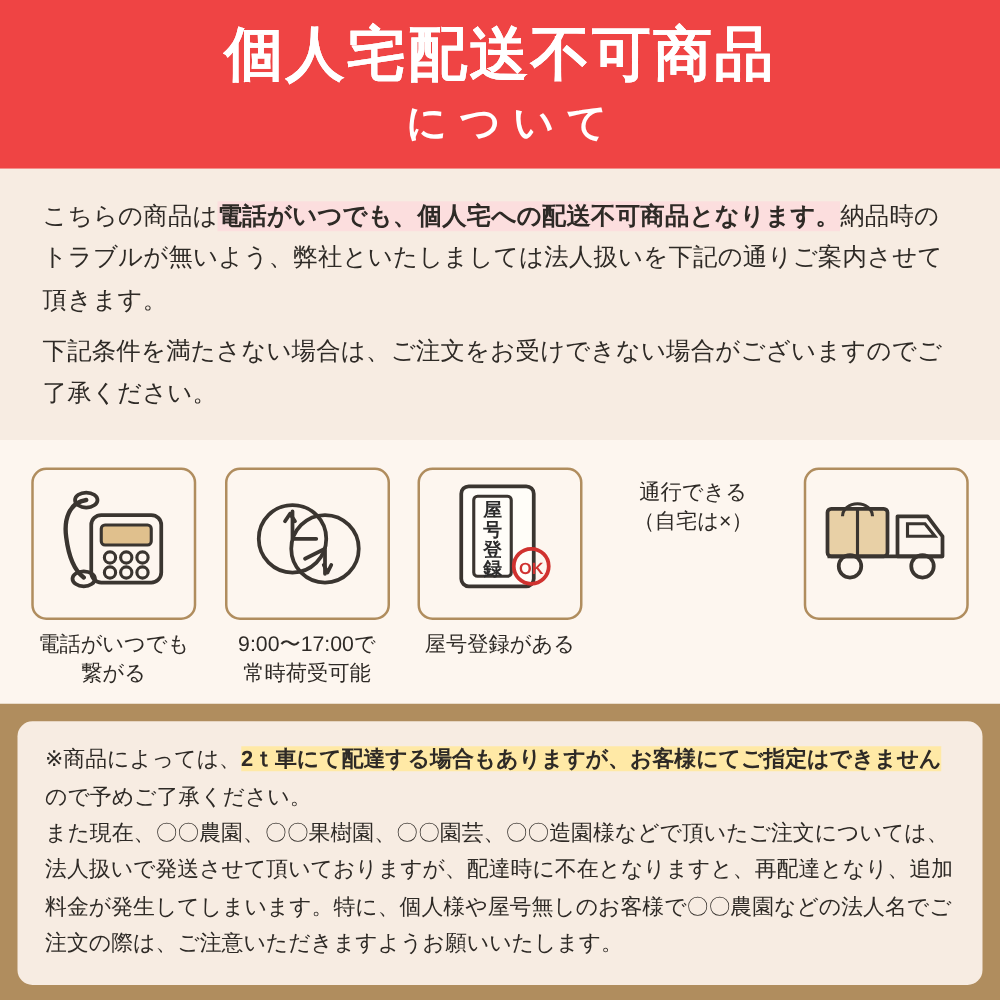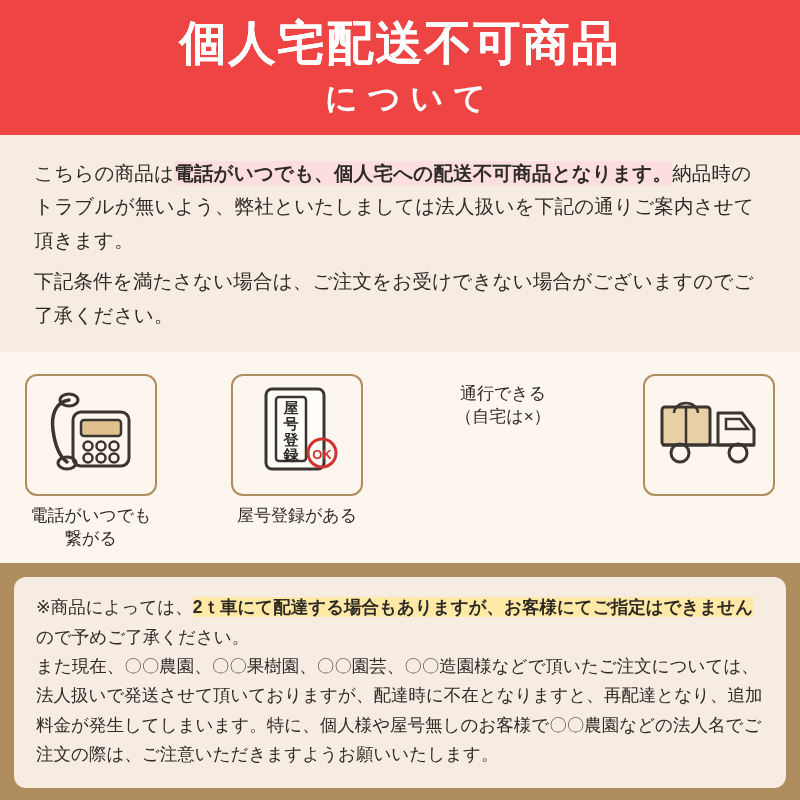--- a/index.html
+++ b/index.html
@@ -159,20 +159,36 @@
             <path d="M26 10 C12 12 8 26 10 40 C12 56 16 66 24 72" fill="none" stroke="#3a3530" stroke-width="3.5" stroke-linecap="round"></path>
             <ellipse cx="26" cy="10" rx="9" ry="6" fill="none" stroke="#3a3530" stroke-width="3"></ellipse>
             <ellipse cx="24" cy="73" rx="9" ry="6" fill="none" stroke="#3a3530" stroke-width="3"></ellipse>
           </svg>
         </span>
       </div>
       <div class="icon-caption">電話がいつでも
 繋がる</div>
     </div>
 
+    <div class="icon-cell">
+      <div class="icon-box">
+        <span>
+          <svg width="100" height="88" viewBox="0 0 100 88">
+            <circle cx="38" cy="42" r="27" fill="none" stroke="#3a3530" stroke-width="3"></circle>
+            <circle cx="64" cy="50" r="27" fill="none" stroke="#3a3530" stroke-width="3"></circle>
+            <path d="M38 42 L38 20 M38 42 L57 42" fill="none" stroke="#3a3530" stroke-width="3" stroke-linecap="round"></path>
+            <path d="M36 22 l-4 6 M36 22 l4 6" fill="none" stroke="#3a3530" stroke-width="3" stroke-linecap="round"></path>
+            <path d="M64 50 L64 70 M64 50 L48 58" fill="none" stroke="#3a3530" stroke-width="3" stroke-linecap="round"></path>
+            <path d="M66 69 l-3 -6 M66 69 l3 -6" fill="none" stroke="#3a3530" stroke-width="3" stroke-linecap="round"></path>
+          </svg>
+        </span>
+      </div>
+      <div class="icon-caption">9:00〜17:00で
+常時荷受可能</div>
+    </div>
 
     <div class="icon-cell">
       <div class="icon-box">
         <span>
           <svg width="110" height="100" viewBox="0 0 110 100">
             <rect x="24" y="6" width="58" height="80" rx="6" fill="#fffdf8" stroke="#3a3530" stroke-width="3"></rect>
             <rect x="34" y="14" width="30" height="64" rx="3" fill="none" stroke="#3a3530" stroke-width="2.5"></rect>
             <text x="49" y="30" font-size="15" font-family="'Liberation Sans',sans-serif" font-weight="bold" text-anchor="middle" fill="#2b2b2b">屋</text>
             <text x="49" y="46" font-size="15" font-family="'Liberation Sans',sans-serif" font-weight="bold" text-anchor="middle" fill="#2b2b2b">号</text>
             <text x="49" y="62" font-size="15" font-family="'Liberation Sans',sans-serif" font-weight="bold" text-anchor="middle" fill="#2b2b2b">登</text>

